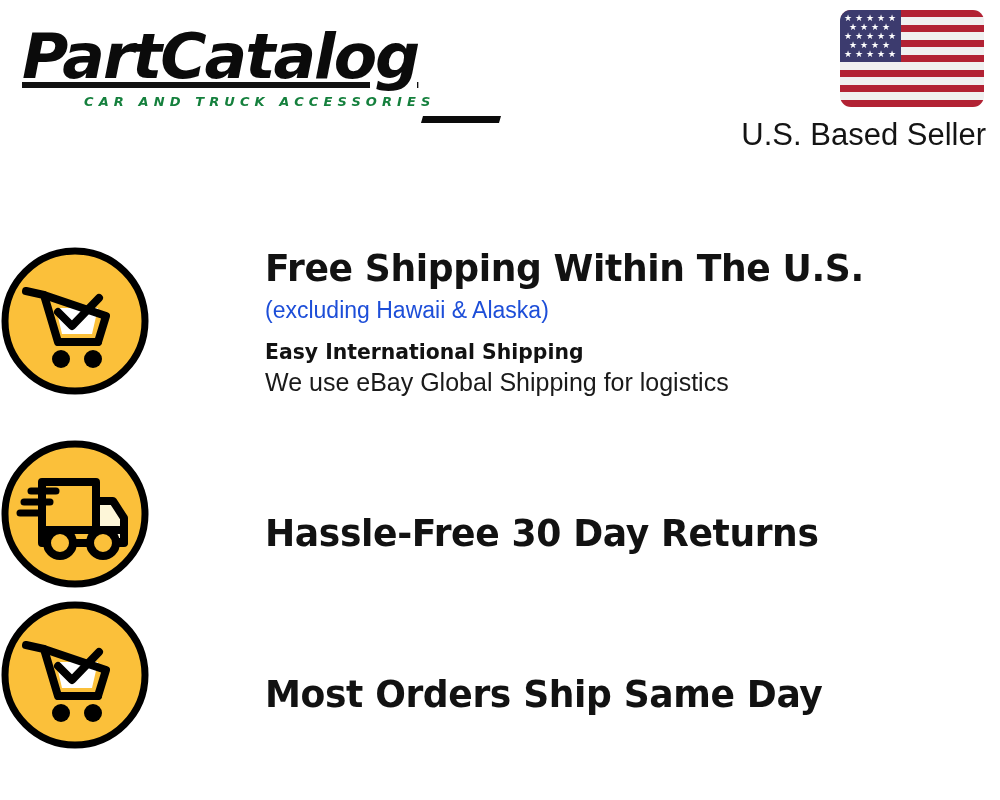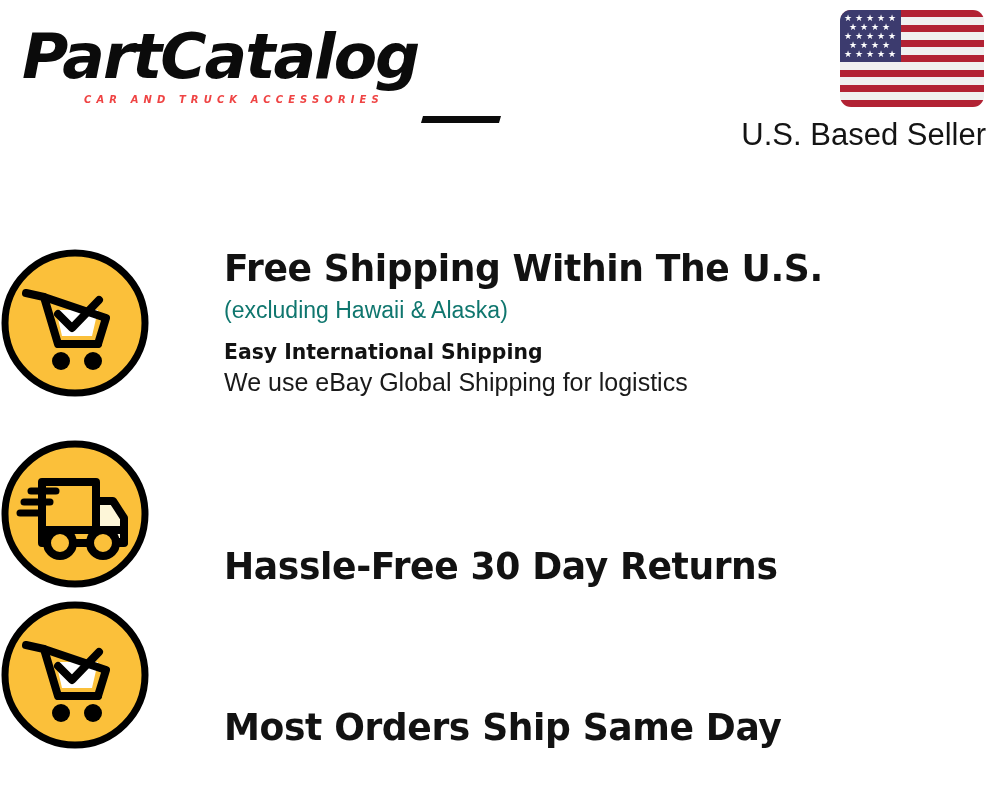--- a/index.html
+++ b/index.html
@@ -27,20 +27,21 @@
     width: 1000px;
     height: 175px;
   }
 
   #brand-logo {
     position: absolute;
     left: 22px;
     top: 24px;
     width: 470px;
     height: 90px;
+    text-decoration: underline;
   }
 
   #brand-wordmark {
     font-family: "DejaVu Sans", sans-serif;
     font-weight: 700;
     font-style: italic;
     font-size: 62px;
     line-height: 66px;
     letter-spacing: -2px;
     color: #0b0b0b;
@@ -49,23 +50,23 @@
     transform-origin: left center;
   }
 
   #brand-tagline {
     position: absolute;
     left: 62px;
     top: 70px;
     font-family: "DejaVu Sans", sans-serif;
     font-weight: 700;
     font-style: italic;
-    font-size: 10px;
+    font-size: 13px;
     letter-spacing: 5.1px;
-    color: #ef4444;
+    color: #15803d;
     white-space: nowrap;
   }
 
   #brand-underline {
     position: absolute;
     left: 400px;
     top: 92px;
     width: 78px;
     height: 7px;
     background: #0b0b0b;
@@ -116,21 +117,22 @@
     white-space: nowrap;
     text-align: left;
   }
 
   
   .feature-row {
     position: absolute;
     left: 0;
     width: 1000px;
     display: flex;
-    align-items: flex-end;
+    align-items: center;
+    gap: 41px;
   }
 
   #feature-row-0 { top: 243px; }
   #feature-row-1 { top: 439px; }
   #feature-row-2 { top: 600px; }
 
   .feature-icon-wrap {
     position: relative;
     width: 150px;
     min-width: 150px;
@@ -160,21 +162,21 @@
     white-space: nowrap;
     transform: scaleX(0.95);
     transform-origin: left center;
   }
 
   .feature-sub {
     font-family: "Liberation Sans", sans-serif;
     font-weight: 400;
     font-size: 23px;
     line-height: 34px;
-    color: #0f766e;
+    color: #1d4ed8;
     white-space: nowrap;
     margin-top: 2px;
   }
 
   .feature-sub-strong {
     font-family: "DejaVu Sans", sans-serif;
     font-weight: 700;
     font-size: 21px;
     line-height: 30px;
     color: #121212;

